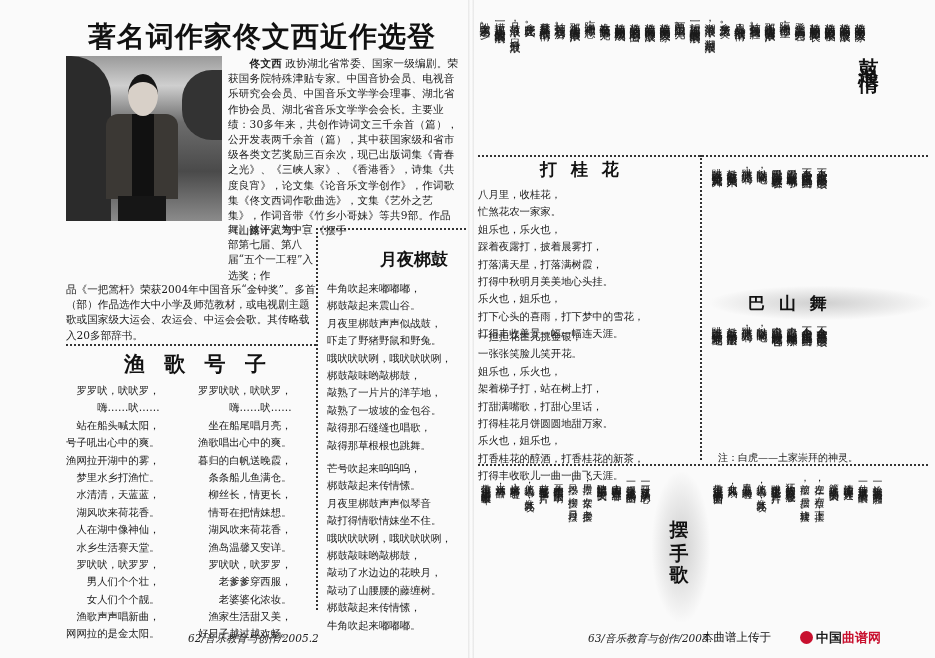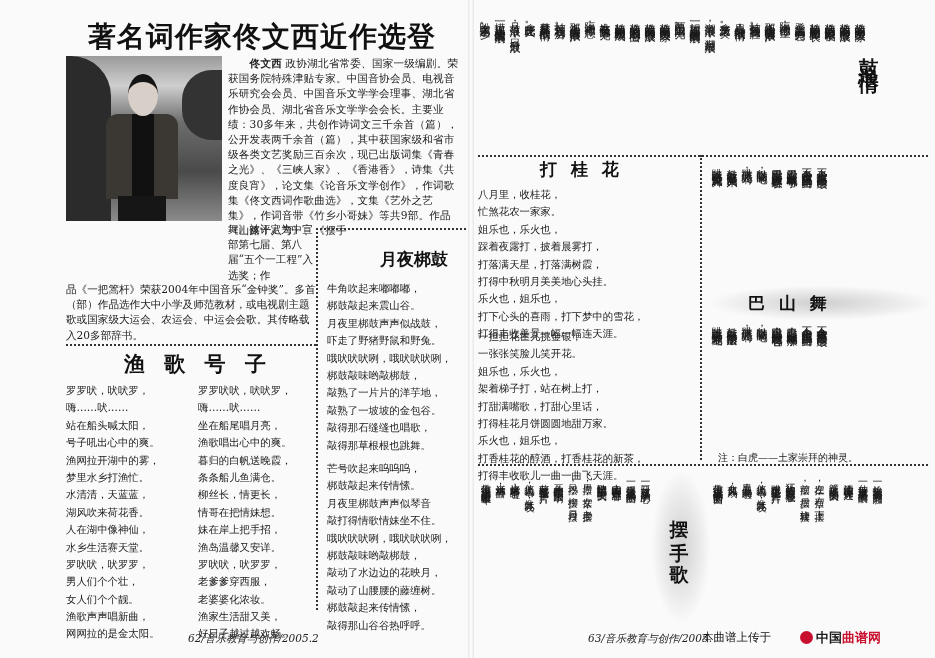--- a/index.html
+++ b/index.html
@@ -59,47 +59,47 @@
     <span class="bio-name">佟文西</span><span> 政协湖北省常委、国家一级编剧。荣获国务院特殊津贴专家。中国音协会员、电视音乐研究会会员、中国音乐文学学会理事、湖北省作协会员、湖北省音乐文学学会会长。主要业绩：30多年来，共创作诗词文三千余首（篇），公开发表两千余首（篇），其中获国家级和省市级各类文艺奖励三百余次，现已出版词集《青春之光》、《三峡人家》、《香港香》，诗集《共度良宵》，论文集《论音乐文学创作》，作词歌集《佟文西词作歌曲选》，文集《艺外之艺集》，作词音带《竹乡小哥妹》等共9部。作品《山路十八弯》、《摆手</span>
 </div>
 <div class="bio2">舞》被评定为中宣部第七届、第八届“五个一工程”入选奖；作</div>
 <div class="bio3">品《一把篙杆》荣获2004年中国音乐“金钟奖”。多首（部）作品选作大中小学及师范教材，或电视剧主题歌或国家级大运会、农运会、中运会会歌。其传略载入20多部辞书。</div>
 
 <div class="dash-h" style="left:316px;top:228px;width:150px;"></div>
 <div class="dash-v" style="left:316px;top:228px;height:382px;"></div>
 <div class="dash-h" style="left:66px;top:344px;width:250px;"></div>
 
 <div class="sec-title" style="left:124px;top:350px;font-size:21px;letter-spacing:6px;text-align:center;">渔 歌 号 子</div>
-<div class="poem" style="left:66px;top:382px;" id="yuge1">
+<div class="poem" style="left:66px;top:382px;text-align:right;" id="yuge1">
     <div>罗罗吠，吠吠罗，</div>
     <div>嗨……吠……</div>
     <div>站在船头喊太阳，</div>
     <div>号子吼出心中的爽。</div>
     <div>渔网拉开湖中的雾，</div>
     <div>梦里水乡打渔忙。</div>
     <div>水清清，天蓝蓝，</div>
     <div>湖风吹来荷花香。</div>
     <div>人在湖中像神仙，</div>
     <div>水乡生活赛天堂。</div>
     <div>罗吠吠，吠罗罗，</div>
     <div>男人们个个壮，</div>
     <div>女人们个个靓。</div>
     <div>渔歌声声唱新曲，</div>
     <div>网网拉的是金太阳。</div>
   </div>
-<div class="poem" style="left:198px;top:382px;" id="yuge2">
+<div class="poem" style="left:198px;top:382px;text-align:right;" id="yuge2">
     <div>罗罗吠吠，吠吠罗，</div>
     <div>嗨……吠……</div>
     <div>坐在船尾唱月亮，</div>
     <div>渔歌唱出心中的爽。</div>
     <div>暮归的白帆送晚霞，</div>
     <div>条条船儿鱼满仓。</div>
     <div>柳丝长，情更长，</div>
     <div>情哥在把情妹想。</div>
-    <div>妹在岸上把手招，</div>
+    <div>湖风吹来荷花香，</div>
     <div>渔岛温馨又安详。</div>
     <div>罗吠吠，吠罗罗，</div>
     <div>老爹爹穿西服，</div>
     <div>老婆婆化浓妆。</div>
     <div>渔家生活甜又美，</div>
     <div>好日子越过越欢畅。</div>
   </div>
 
 <div class="sec-title" style="left:348px;top:248px;font-size:17px;margin-left:32px;">月夜梆鼓</div>
 <div class="poem" style="left:327px;top:280px;" id="yueye1">
@@ -117,21 +117,21 @@
 <div class="poem" style="left:327px;top:460px;" id="yueye2">
     <div>芒号吹起来呜呜呜，</div>
     <div>梆鼓敲起来传情愫。</div>
     <div>月夜里梆鼓声声似琴音</div>
     <div>敲打得情歌情妹坐不住。</div>
     <div>哦吠吠吠咧，哦吠吠吠咧，</div>
     <div>梆鼓敲味哟敲梆鼓，</div>
     <div>敲动了水边边的花映月，</div>
     <div>敲动了山腰腰的藤缠树。</div>
     <div>梆鼓敲起来传情愫，</div>
-    <div>敲得那山谷谷热呼呼。</div>
+    <div>牛角吹起来嘟嘟嘟。</div>
   </div>
 
 <div class="footer" style="left:188px;top:632px;">62/音乐教育与创作/2005.2</div>
 
 <div class="vert" style="left:476px;top:14px;height:140px;" id="gulang">
     <div>鼓浪屿的海水暖又凉，</div>
     <div>鼓浪屿的海水鼓波浪，</div>
     <div>鼓浪屿的波浪日夜唱，</div>
     <div>鼓浪屿的相思深又长。</div>
     <div>登上高高的日光岩，</div>

